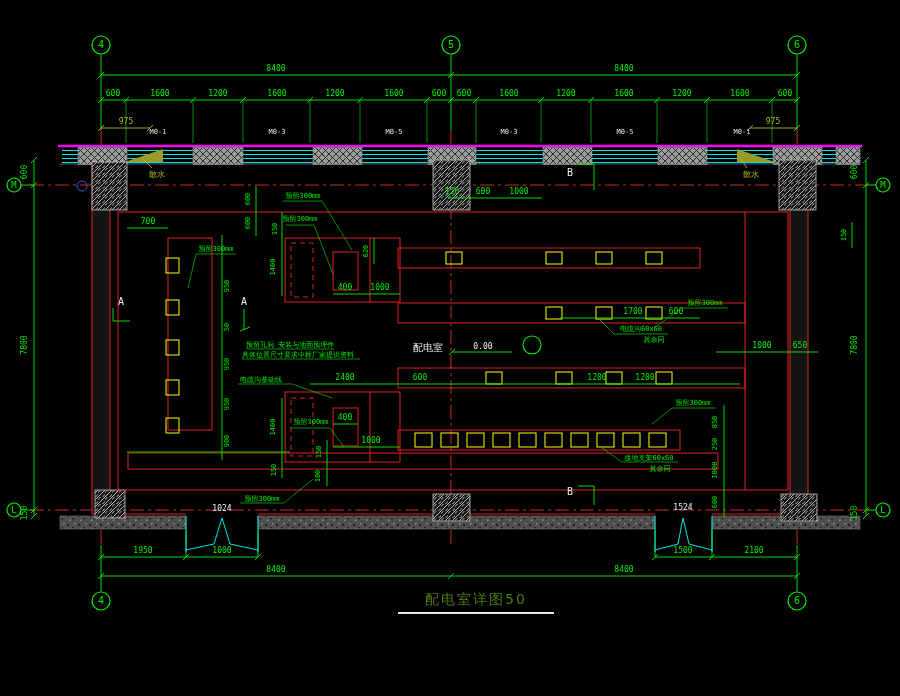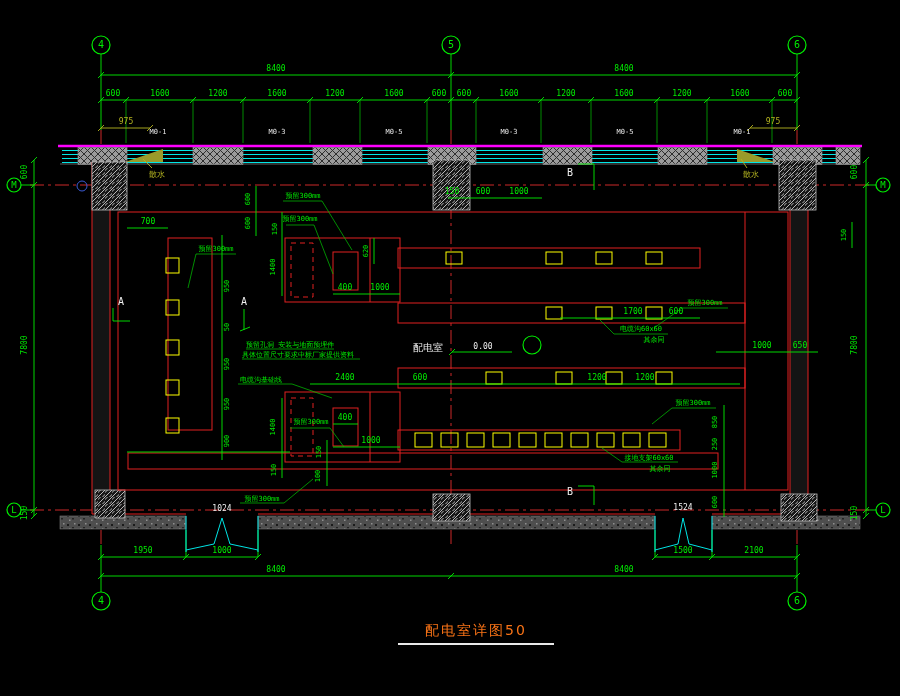--- a/index.html
+++ b/index.html
@@ -9,22 +9,22 @@
   .dim{stroke:#00ee00;stroke-width:.9;fill:none}
   .dimthin{stroke:#00c800;stroke-width:.7;fill:none}
   .red{stroke:#e02020;stroke-width:1;fill:none}
   .reddash{stroke:#e02020;stroke-width:1;fill:none;stroke-dasharray:5 4}
   .axis{stroke:#ff3333;stroke-width:.8;fill:none;stroke-dasharray:14 4 3 4}
   .cyan{stroke:#00e5e5;stroke-width:1;fill:none}
   .mag{stroke:#ff00ff;stroke-width:2.4;fill:none}
   .yel{stroke:#ffff00;stroke-width:1;fill:none}
   .olv{stroke:#b5b520;stroke-width:.9;fill:none}
   .gray{stroke:#888;stroke-width:.7;fill:none}
-  #title-block{position:absolute;left:398px;top:622px;width:156px;text-align:center;
-    color:#f97316;font-size:14px;letter-spacing:2px;border-bottom:2px solid #e8e8e8;
+  #title-block{position:absolute;left:398px;top:591px;width:156px;text-align:center;
+    color:#4d7c0f;font-size:14px;letter-spacing:2px;border-bottom:2px solid #e8e8e8;
     padding-bottom:3px;}
 </style>
 </head>
 <body>
 
 
 
 <svg id="drawing" width="900" height="696" viewBox="0 0 900 696">
   <defs>
     <pattern id="speck" width="11" height="9" patternUnits="userSpaceOnUse">

